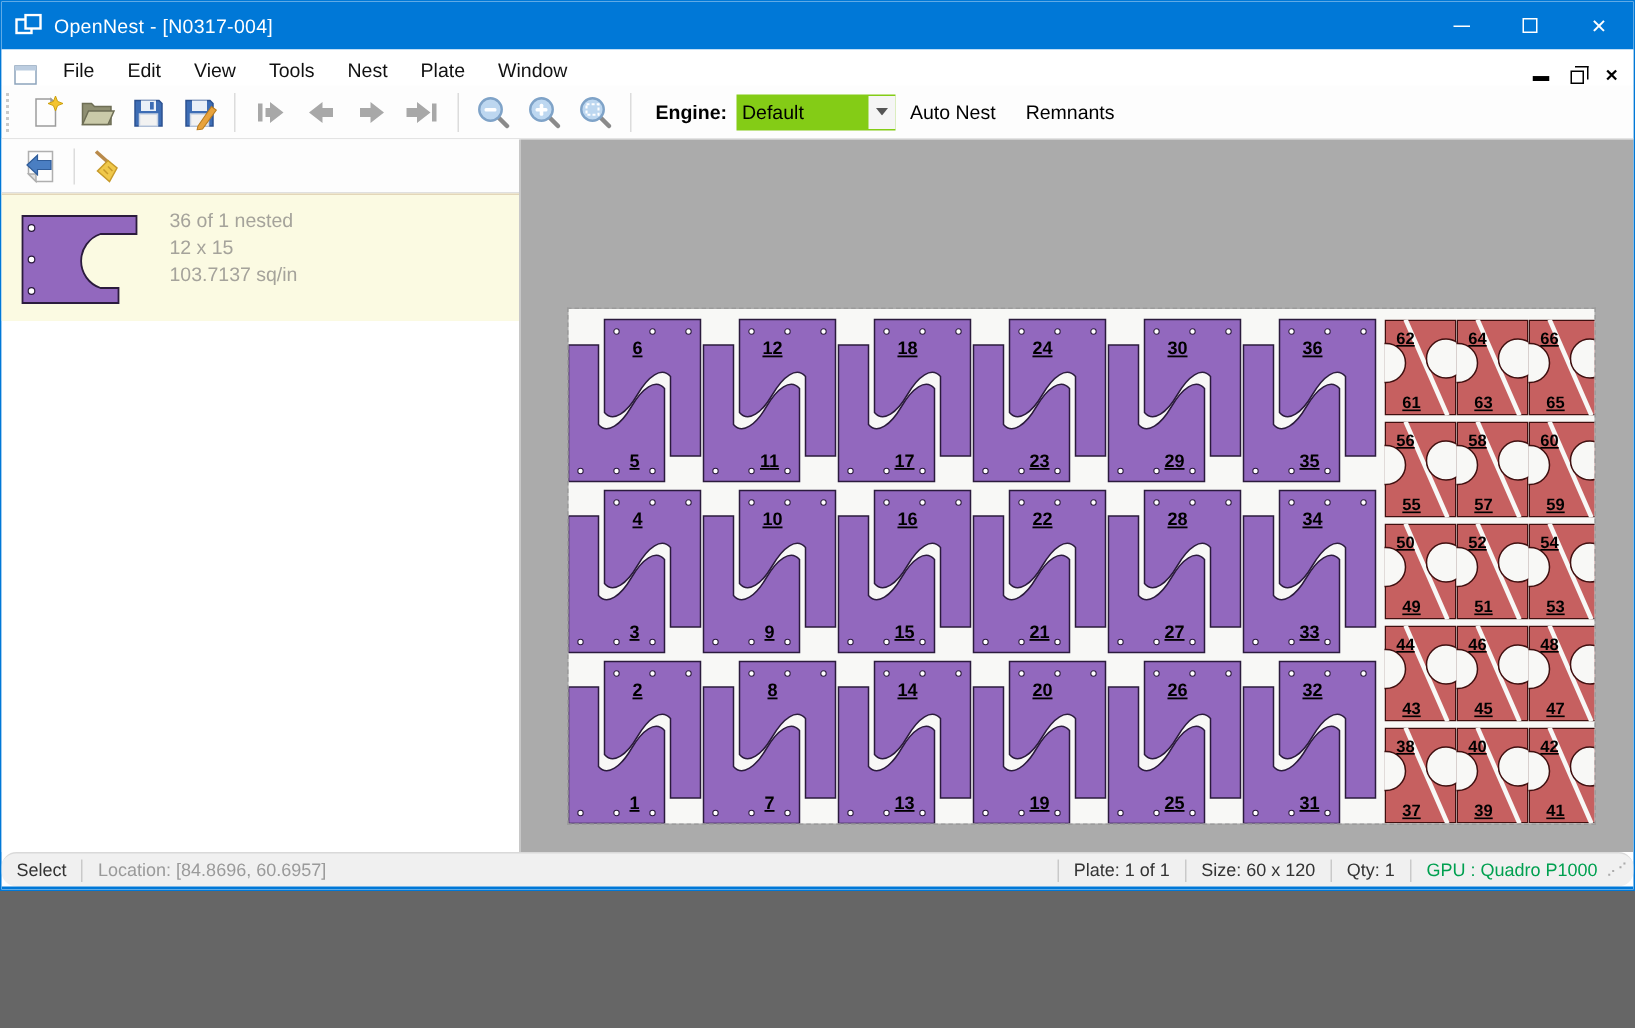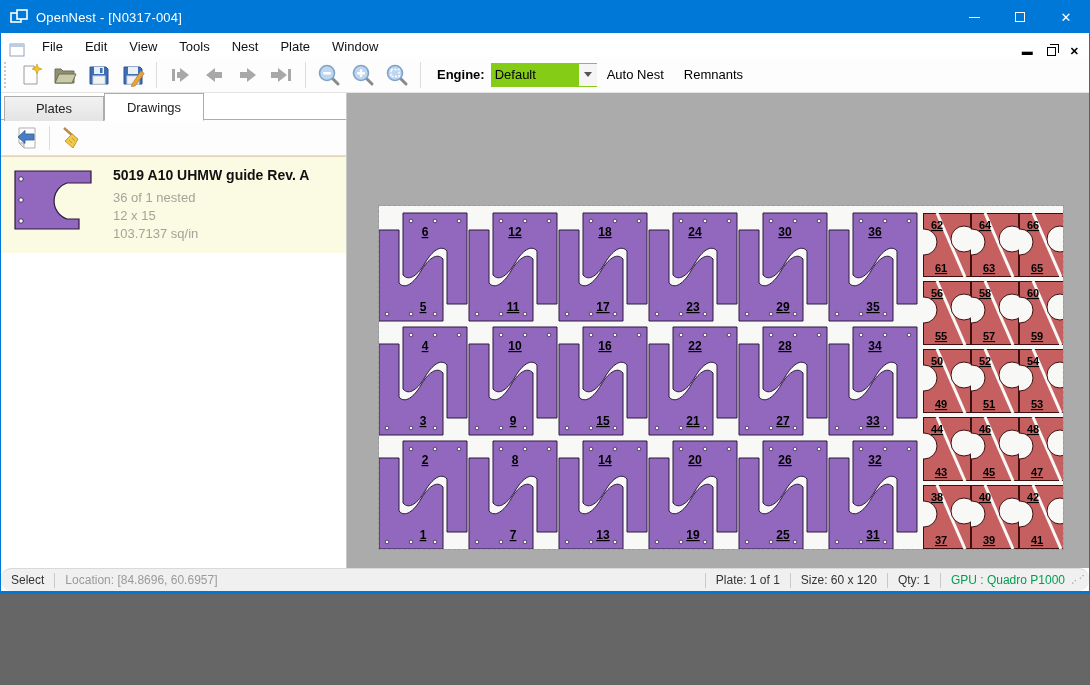--- a/index.html
+++ b/index.html
@@ -195,26 +195,20 @@
             <polygon points="0,0 8,0 4,5" fill="#555"></polygon>
           </svg>
       </span>
     </div>
     <div class="flat-btn">Auto Nest</div>
     <div class="flat-btn">Remnants</div>
   </div>
 
   <div class="main">
     <div class="sidepanel">
-      <div class="tabsrow">
-        <div style="width:3px;border-bottom:1px solid #ACACAC;height:100%;"></div>
-        <div class="tab">Plates</div>
-        <div class="tab active">Drawings</div>
-        <div class="tabs-underline"></div>
-      </div>
       <div class="side-tools">
         <div class="side-tool">
           <svg width="24" height="24" viewBox="0 0 24 24">
             <path d="M4,2 H20 V22 H9 L4,17 Z" fill="#FDFDFD" stroke="#AFAFAF"></path>
             <path d="M9,22 L9,17 L4,17 Z" fill="#E0E0E0" stroke="#AFAFAF"></path>
             <polygon points="3,11 10,4.5 10,8 19,8 19,14 10,14 10,17.5" fill="#4A7EC2" stroke="#2F5C99" stroke-width="0.8"></polygon>
           </svg>
         </div>
         <div class="vsep"></div>
         <div class="side-tool">
@@ -230,21 +224,20 @@
         <div class="draw-item">
           <div class="thumb">
             <svg width="80" height="62" viewBox="0 0 80 62">
               <path d="M2,2 H78 V14 H54 A19,19 0 0 0 54,50 H66 V60 H2 Z" fill="#9268BE" stroke="#2B1B3D" stroke-width="1.2"></path>
               <circle cx="8" cy="10" r="2.2" fill="#fff" stroke="#2B1B3D" stroke-width="0.8"></circle>
               <circle cx="8" cy="31" r="2.2" fill="#fff" stroke="#2B1B3D" stroke-width="0.8"></circle>
               <circle cx="8" cy="52" r="2.2" fill="#fff" stroke="#2B1B3D" stroke-width="0.8"></circle>
             </svg>
           </div>
           <div class="dmeta">
-            <div class="dtitle">5019 A10 UHMW guide Rev. A</div>
             <div class="dline">36 of 1 nested</div>
             <div class="dline">12 x 15</div>
             <div class="dline">103.7137 sq/in</div>
           </div>
         </div>
       </div>
     </div>
 
     <div class="canvas">
       <div class="plate">

